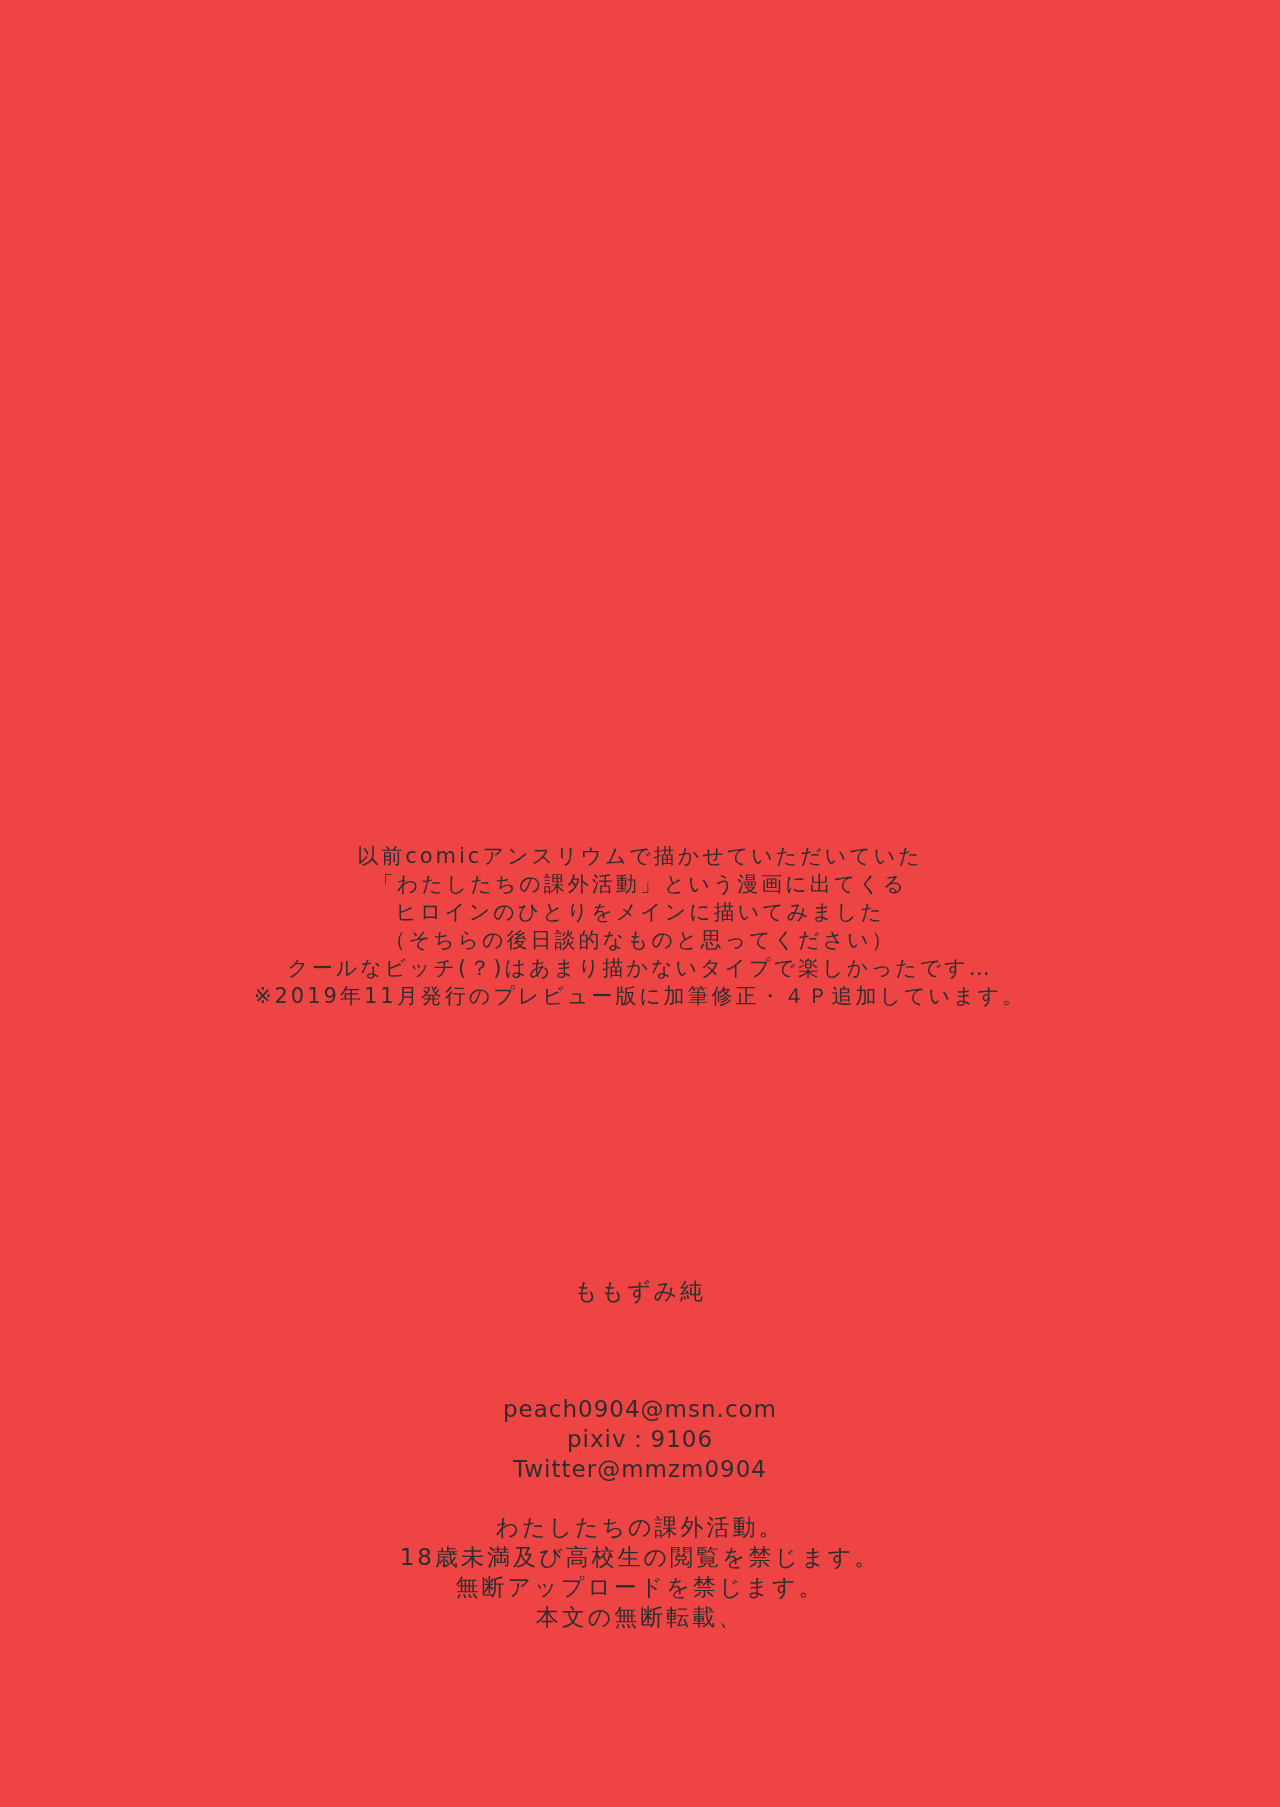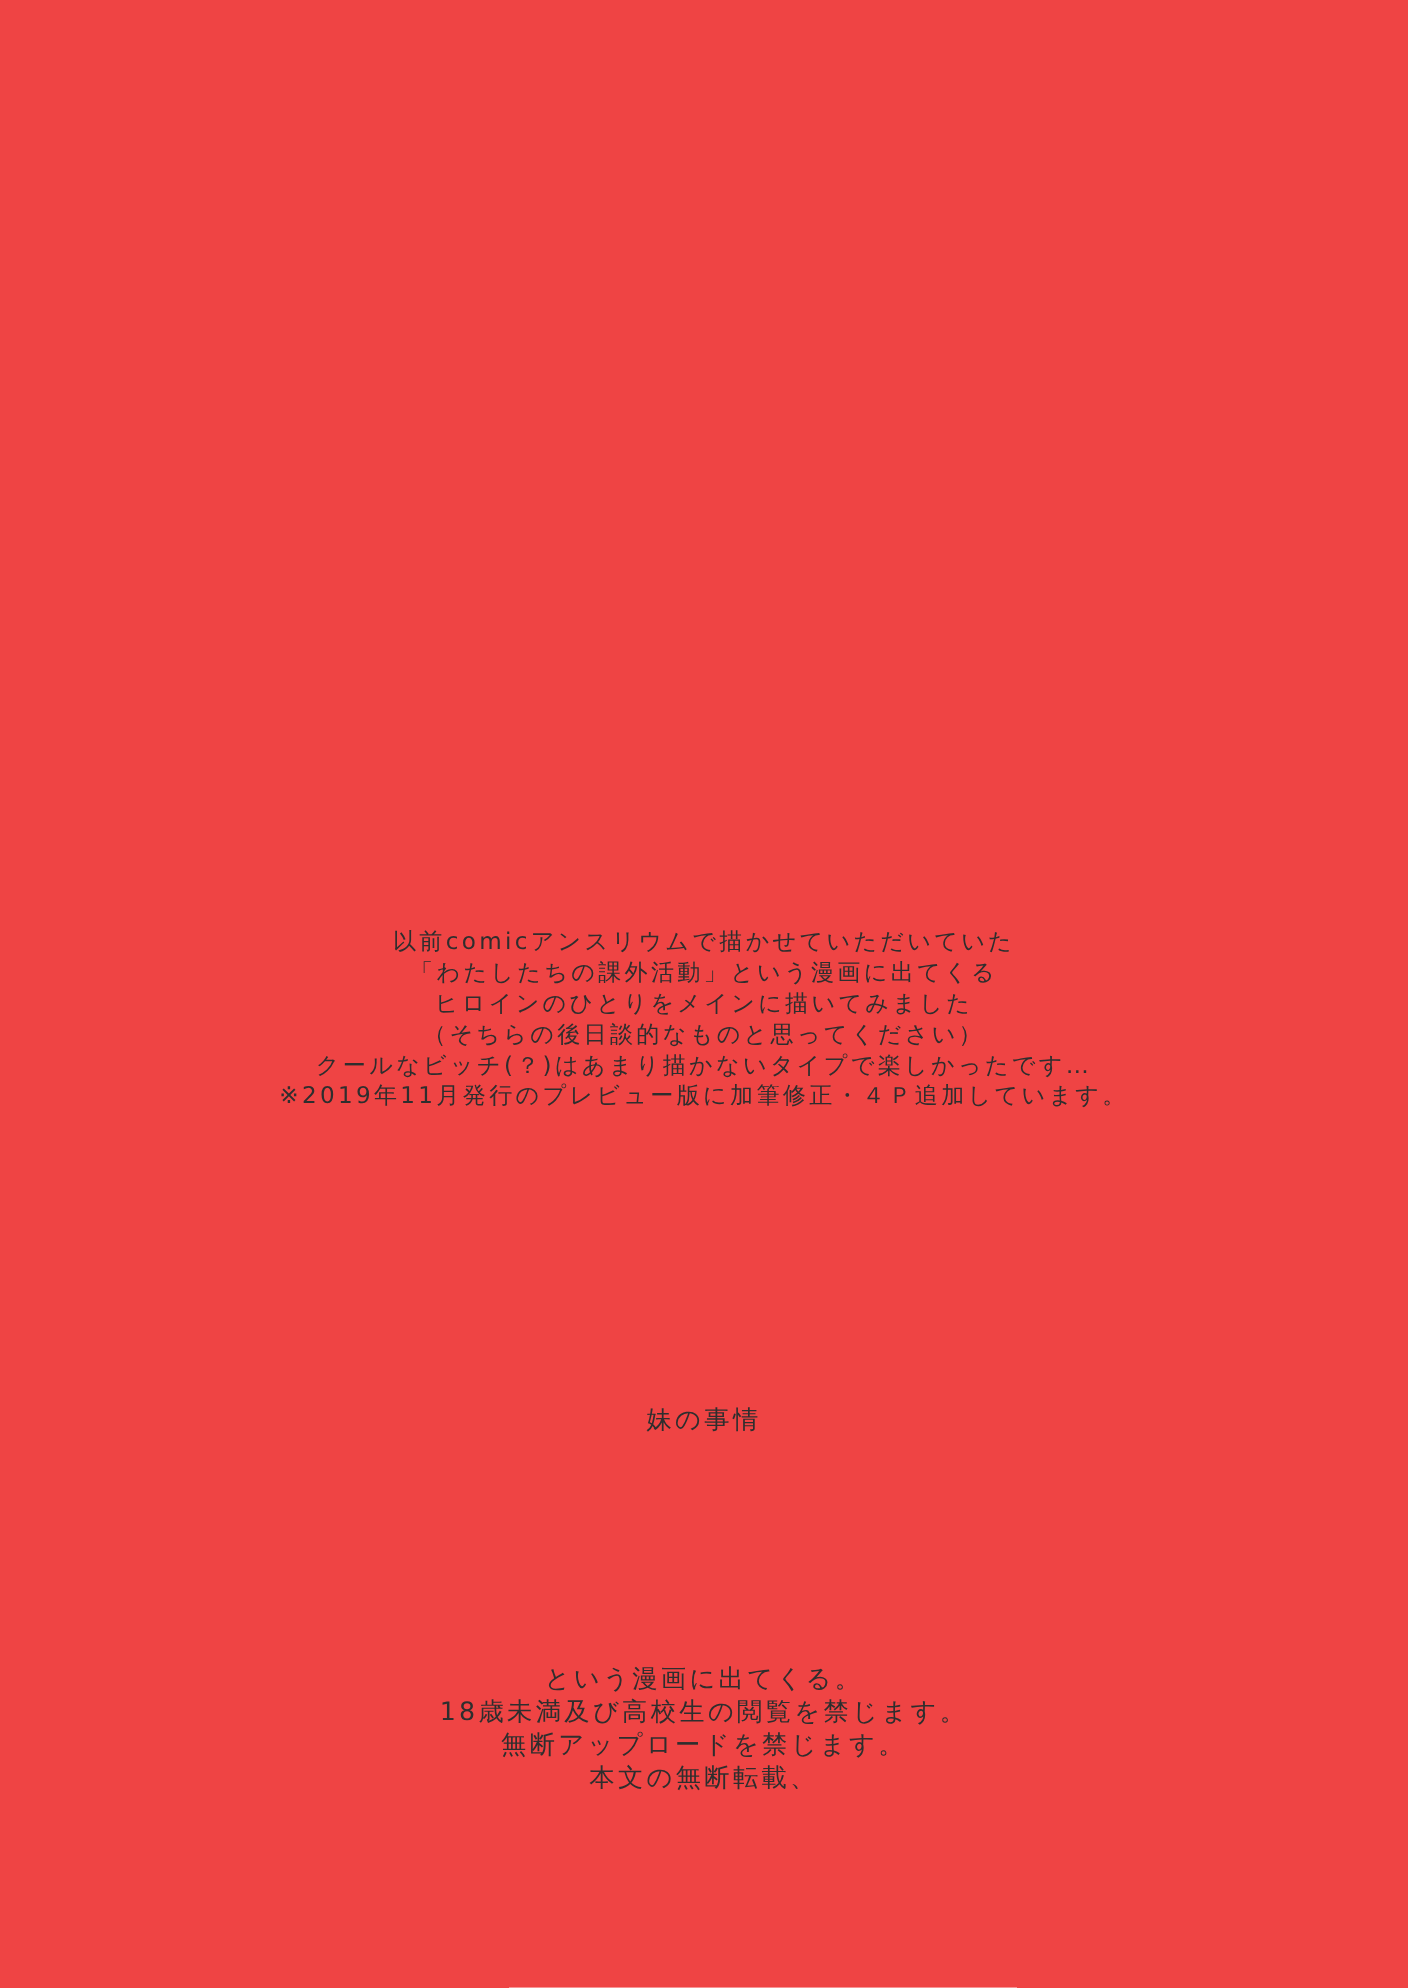--- a/index.html
+++ b/index.html
@@ -60,24 +60,29 @@
   <div class="block afterword">
     <p>以前comicアンスリウムで描かせていただいていた</p>
     <p>「わたしたちの課外活動」という漫画に出てくる</p>
     <p>ヒロインのひとりをメインに描いてみました</p>
     <p>（そちらの後日談的なものと思ってください）</p>
     <p>クールなビッチ(？)はあまり描かないタイプで楽しかったです…</p>
     <p class="note">※2019年11月発行のプレビュー版に加筆修正・４Ｐ追加しています。</p>
   </div>
 
   <div class="block colophon">
-    <p>妹の事情</p>
+    <p>ももずみ純</p>
   </div>
 
+  <div class="block contact">
+    <p>peach0904@msn.com</p>
+    <p>pixiv：9106</p>
+    <p>Twitter@mmzm0904</p>
+  </div>
 
   <div class="block notice">
-    <p>という漫画に出てくる。</p>
+    <p>わたしたちの課外活動。</p>
     <p>18歳未満及び高校生の閲覧を禁じます。</p>
     <p>無断アップロードを禁じます。</p>
     <p>本文の無断転載、</p>
   </div>
 
 </div>
 
 </body></html>

